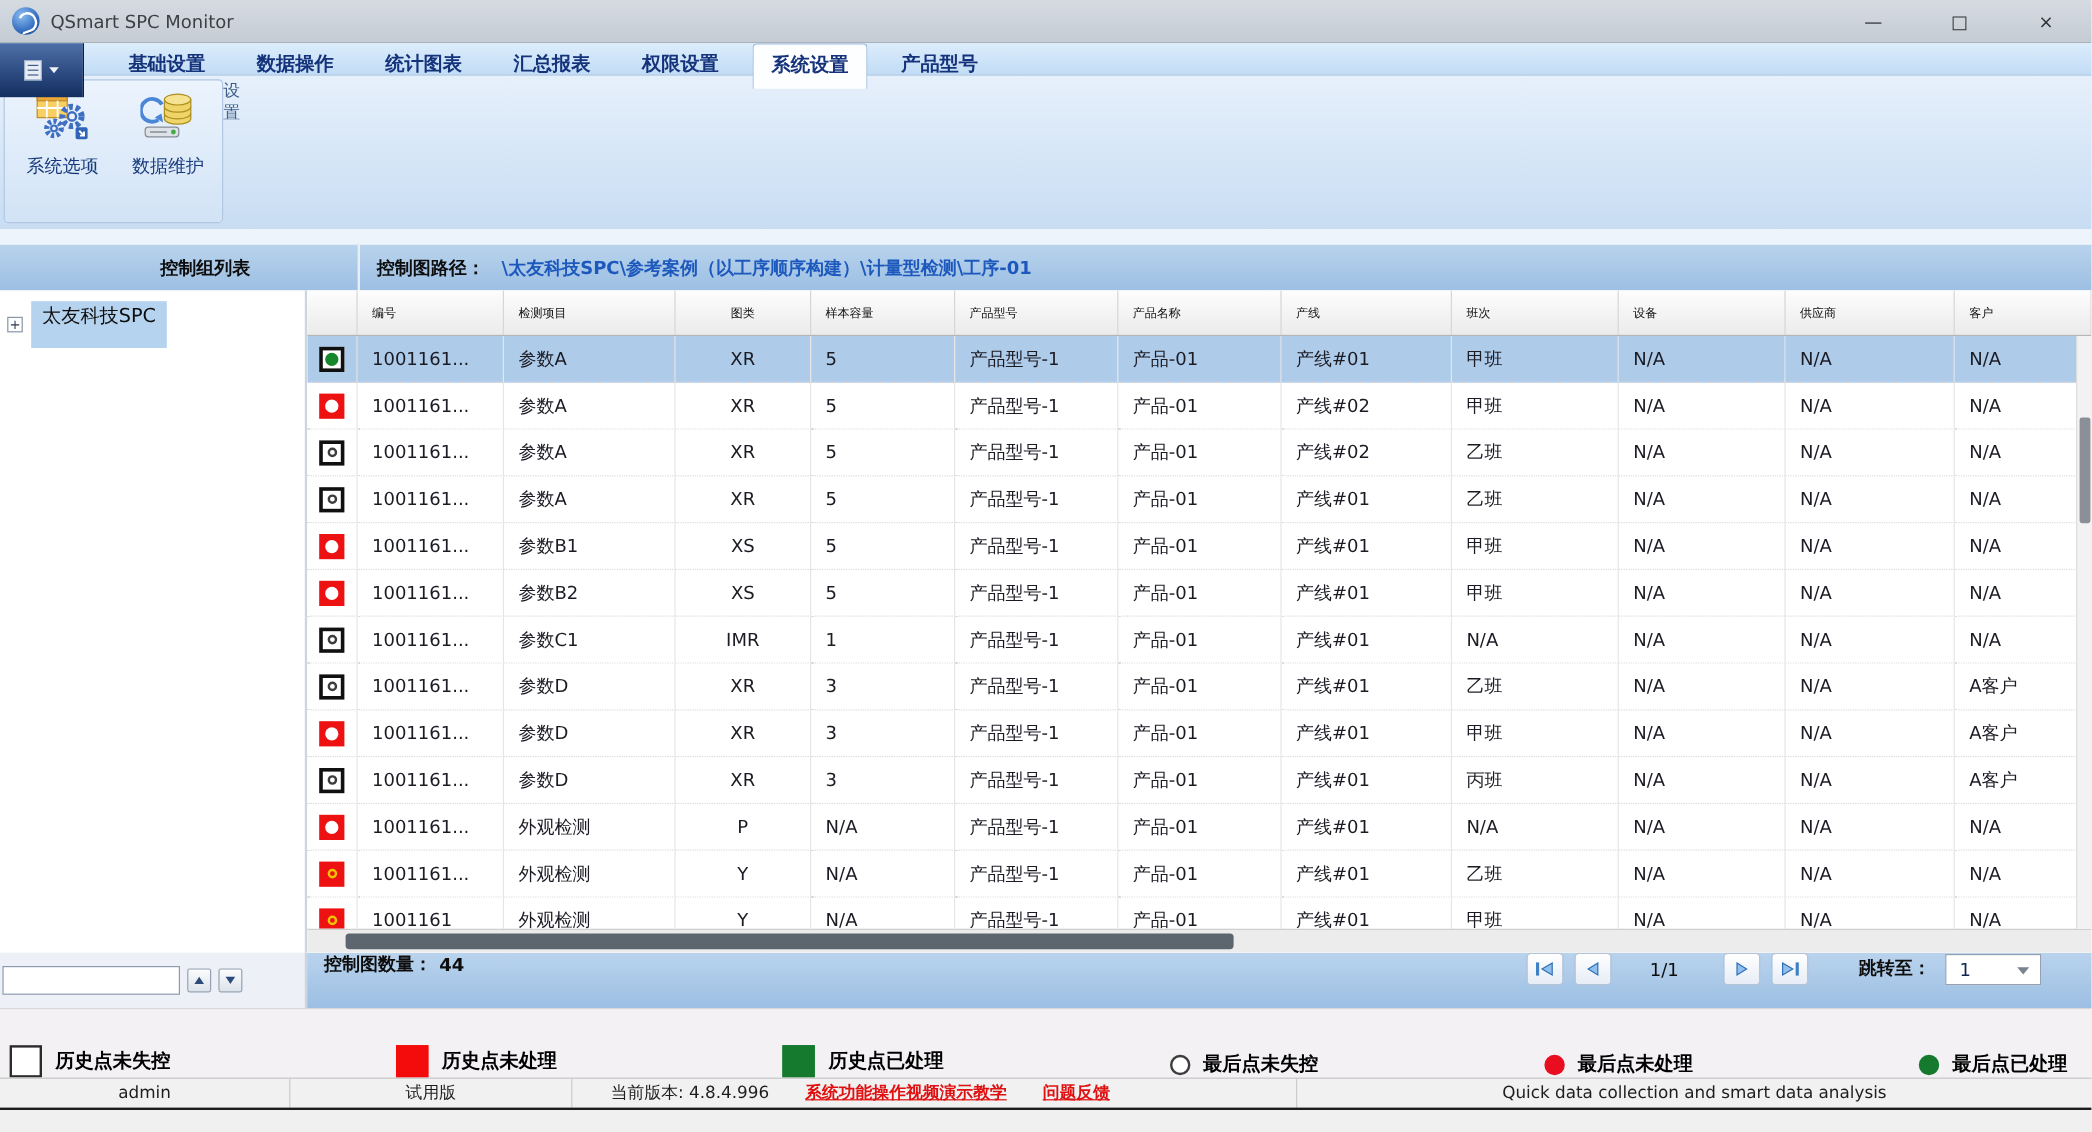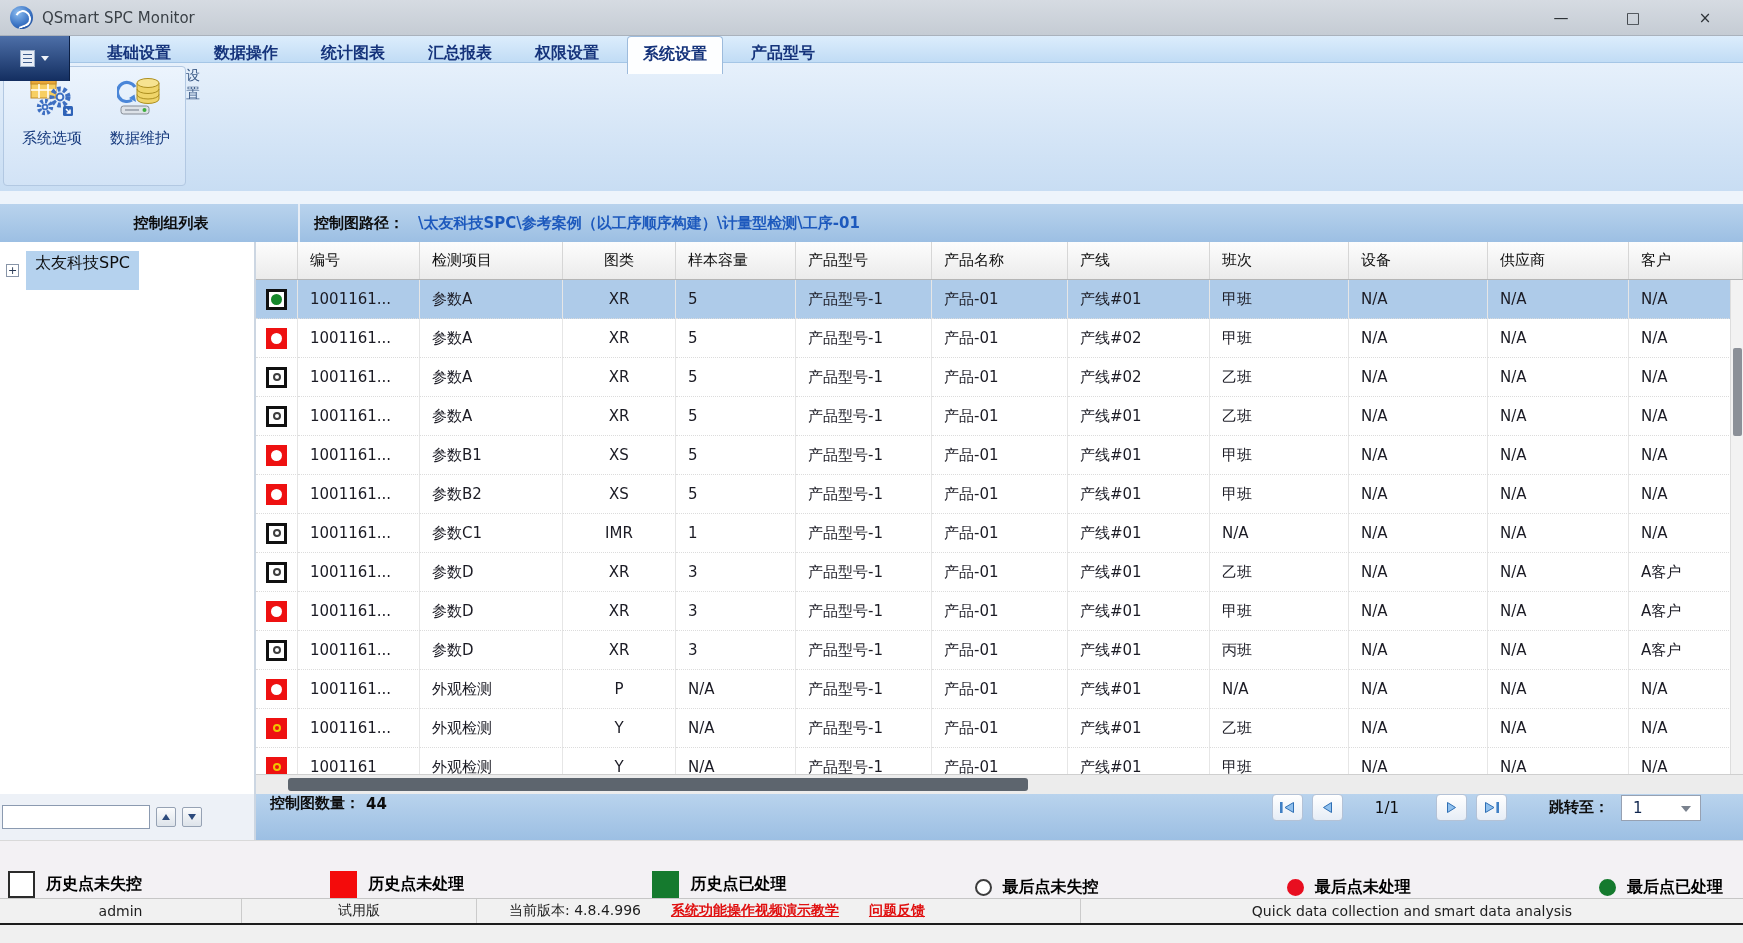--- a/index.html
+++ b/index.html
@@ -45,21 +45,21 @@
   
   .content { height:552px; display:flex; flex:0 0 auto; }
   .tree-panel { width:256px; flex:0 0 auto; background:#fff; border-right:2px solid #ccd6e2; }
   .tree-item-row { display:flex; align-items:center; gap:7px; padding:9px 0 0 6px; }
   .expander { width:13px; height:13px; border:1px solid #8895a8; background:#fff; color:#2a3a55; font-size:11px; line-height:11px; text-align:center; flex:0 0 auto; }
   .tree-label { background:#b5d2ee; padding:2px 9px 16px; font-size:16px; color:#0d0d0d; }
 
   .table-area { flex:1; background:#fff; display:flex; flex-direction:column; position:relative; overflow:hidden; }
   .trow { display:grid; grid-template-columns:42px 122px 143px 113px 120px 136px 136px 142px 139px 139px 141px 1fr; }
   .thead { height:38px; background:linear-gradient(#fdfdfd,#ebebeb); border-bottom:1px solid #b5b5b5; flex:0 0 auto; }
-  .hcell { display:flex; align-items:center; padding-left:12px; font-size:15px; color:#0e0e0e; border-right:1px solid #d6d6d6; white-space:nowrap; overflow:hidden; }
+  .hcell { display:flex; align-items:center; padding-left:12px; font-size:10px; color:#0e0e0e; border-right:1px solid #d6d6d6; white-space:nowrap; overflow:hidden; }
   .tbody { height:494px; overflow:hidden; flex:0 0 auto; }
   .row { height:39px; }
   .cell { display:flex; align-items:center; padding-left:12px; font-size:15px; color:#1b1b24; border-right:1px solid #e6e6e6; border-bottom:1px dotted #dcdcdc; white-space:nowrap; overflow:hidden; }
   .row.selected .cell { background:#aecbe9; }
   .c-center { justify-content:center; padding-left:0; }
   .c-icon { justify-content:center; padding-left:0; }
 
   .sicon { width:21px; height:21px; display:flex; align-items:center; justify-content:center; flex:0 0 auto; }
   .sicon.wsq { background:#fff; border:3px solid #101010; }
   .sicon.rsq { background:#ee1111; }

